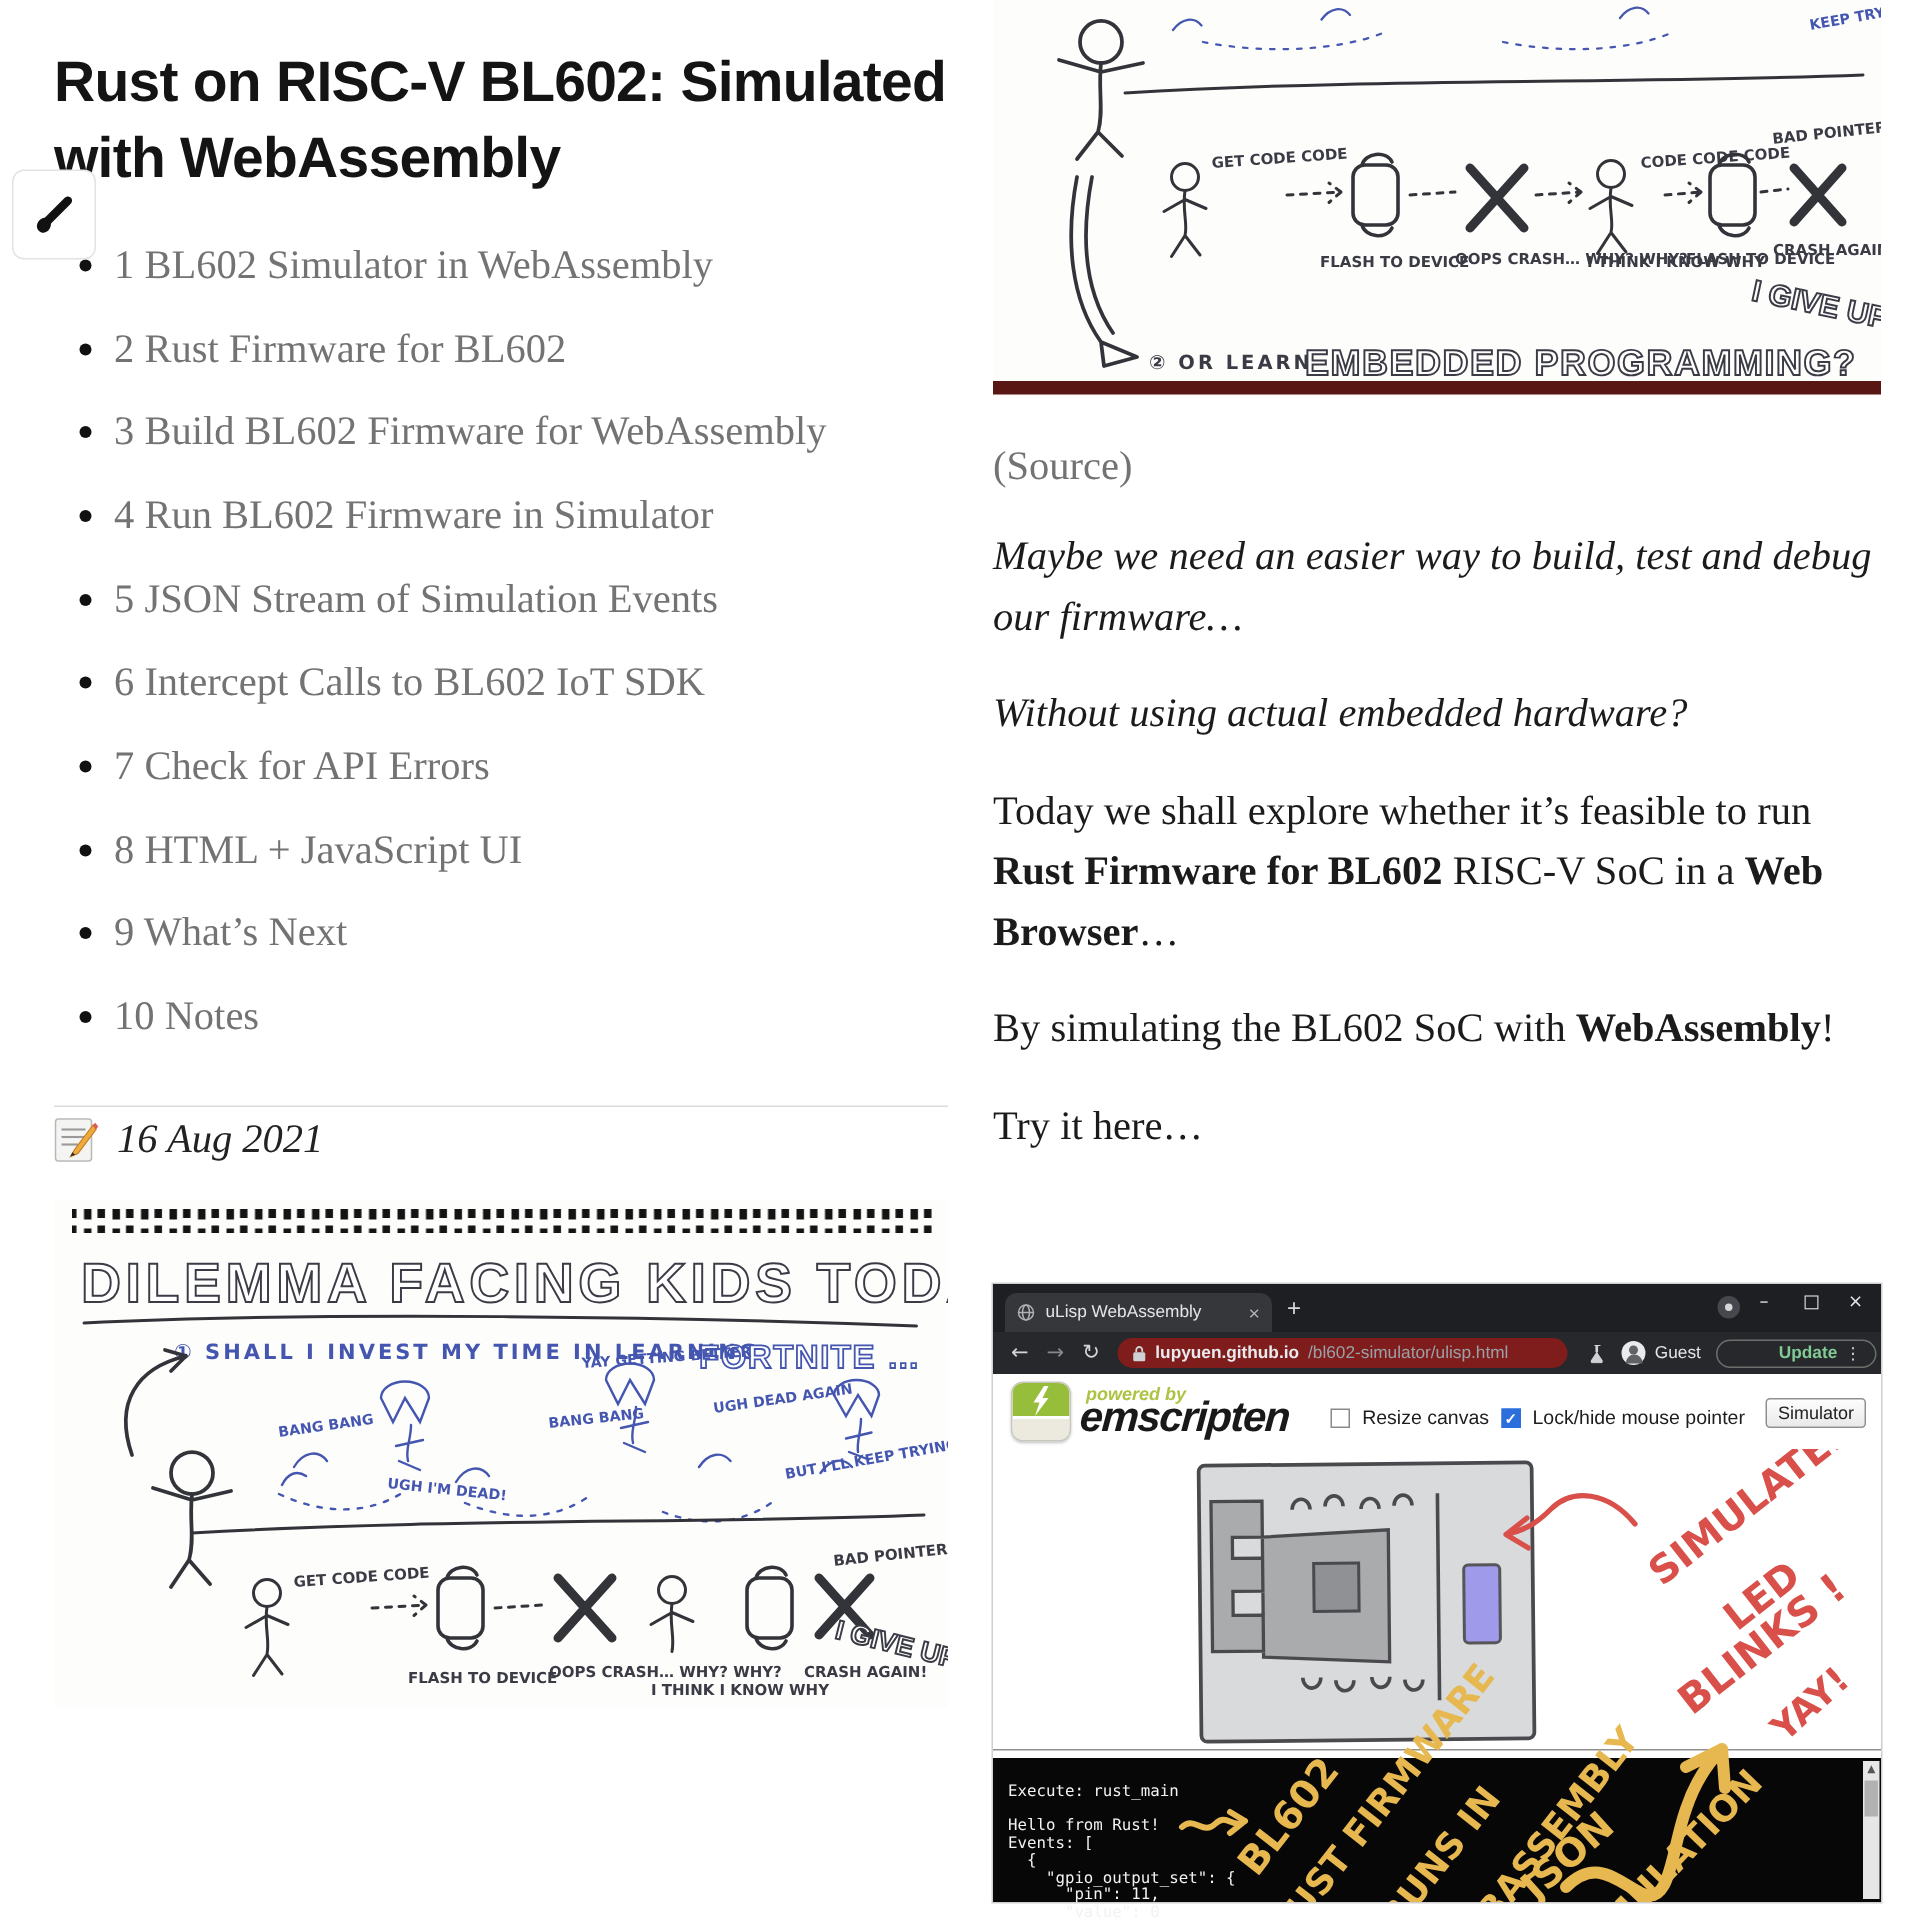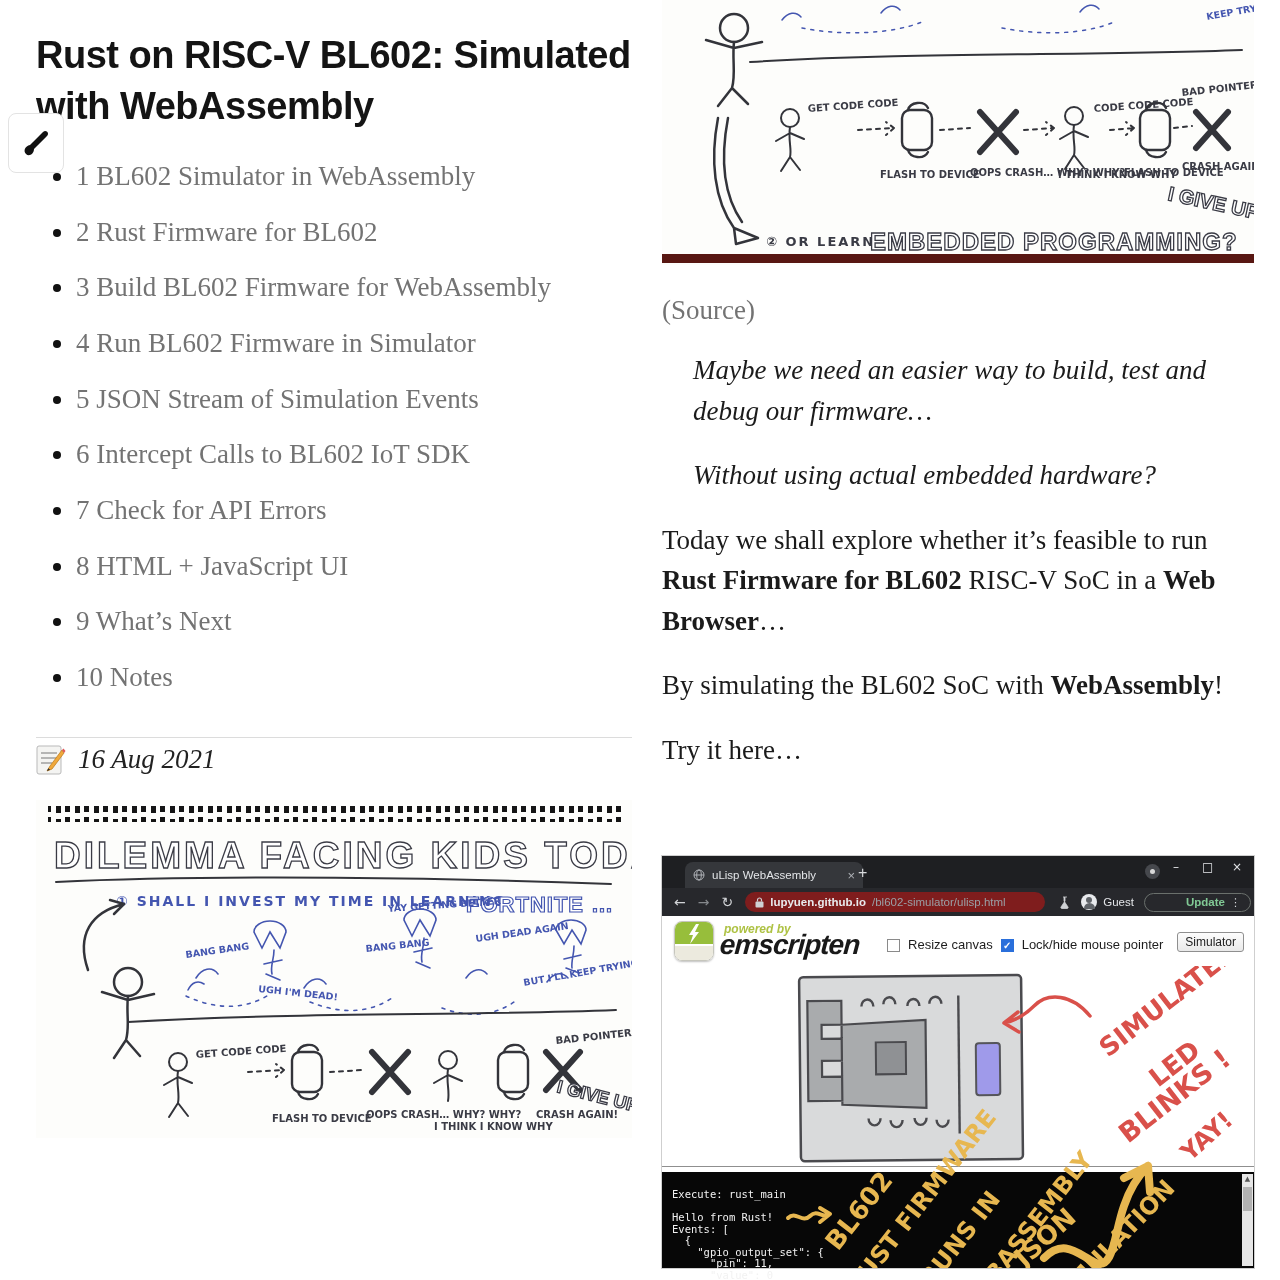--- a/index.html
+++ b/index.html
@@ -11,38 +11,38 @@
   h1{font-family:"Liberation Sans",sans-serif;font-weight:700;color:#141414;
      font-size:38px;line-height:1.34;margin:30px 0 0 0;letter-spacing:-0.5px;}
   .brush-btn{position:absolute;left:-28px;top:113px;width:54px;height:58px;background:#fff;
      border:1px solid #e3e3e3;border-radius:8px;display:flex;align-items:center;justify-content:center;}
   ul.toc{list-style:disc;margin:30px 0 0 0;padding:0 0 0 40px;}
   ul.toc li{margin-bottom:26px;font-size:27px;line-height:1.1;color:#111;}
   ul.toc a, a.plain{color:#737373;text-decoration:none;cursor:pointer;}
   .divider{border:none;border-top:1px solid #dcdcdc;margin:44px 0 0 0;width:100%;}
   .date-row{display:flex;align-items:center;gap:12px;margin-top:6px;font-size:27px;font-style:italic;color:#222;}
   p.body{font-size:27px;line-height:1.5;margin:24px 0 0 0;}
-  p.body.italic{font-style:italic;margin-left:31px;}
+  p.body.italic{font-style:italic;}
   .b{font-weight:700;}
   ul.try{list-style:disc;margin:34px 0 0 0;padding:0 0 0 40px;}
   ul.try li{font-size:28px;}
   ul.try a{color:#7378cd;font-weight:700;text-decoration:none;}
   .src{display:inline-block;margin-top:30px;font-size:27px;}
   .sketch{display:block;background:#fdfdfc;}
   .ink{stroke:#33343a;fill:none;stroke-linecap:round;stroke-linejoin:round;}
   .blue{stroke:#4456b0;fill:none;stroke-linecap:round;}
   .bluetxt{fill:#4456b0;font-family:"DejaVu Sans",sans-serif;font-weight:700;}
   .handtxt{fill:#3a3b45;font-family:"DejaVu Sans",sans-serif;font-weight:700;}
   .outlinetxt{fill:#fff;stroke:#3a3b45;stroke-width:1.3;font-family:"Liberation Sans",sans-serif;font-weight:700;}
   .outlineblue{fill:#fff;stroke:#4456b0;stroke-width:1.2;font-family:"Liberation Sans",sans-serif;font-weight:700;}
   
   .browser{position:absolute;left:0;top:856px;width:592px;height:412px;box-shadow:0 0 0 1px #cfcfcf;background:#fff;}
   .tabstrip{position:absolute;left:0;top:0;width:592px;height:32px;background:#1e1f22;}
   .tab{position:absolute;left:8px;top:6px;width:178px;height:26px;background:#35373b;border-radius:8px 8px 0 0;
-       display:flex;align-items:center;gap:7px;padding:0 8px;box-sizing:border-box;margin-left:15px;}
+       display:flex;align-items:center;gap:7px;padding:0 8px;box-sizing:border-box;}
   .tab-title{color:#e3e5e8;font-family:"Liberation Sans",sans-serif;font-size:11.5px;white-space:nowrap;overflow:hidden;flex:1;}
   .tab-close{color:#aeb1b6;font-family:"Liberation Sans",sans-serif;font-size:13px;}
   .newtab{position:absolute;left:196px;top:8px;color:#d7d9dc;font-family:"Liberation Sans",sans-serif;font-size:16px;}
   .winbtn{position:absolute;top:4px;color:#e3e5e8;font-family:"DejaVu Sans",sans-serif;font-size:12px;}
   .mediabtn{position:absolute;left:483px;top:8px;width:15px;height:15px;border-radius:50%;background:#46484d;}
   .mediabtn::after{content:"";position:absolute;left:5px;top:5px;width:5px;height:5px;border-radius:50%;background:#d8d8d8;}
   .toolbar{position:absolute;left:0;top:32px;width:592px;height:28px;background:#27282c;display:flex;align-items:center;}
   .navic{color:#d2d4d7;font-family:"DejaVu Sans",sans-serif;font-size:14px;margin-left:12px;}
   .navic.dim{color:#85888c;}
   .urlpill{margin-left:12px;width:300px;height:20px;background:#7f1d1d;border-radius:11px;display:flex;align-items:center;gap:6px;padding:0 10px;box-sizing:border-box;}

